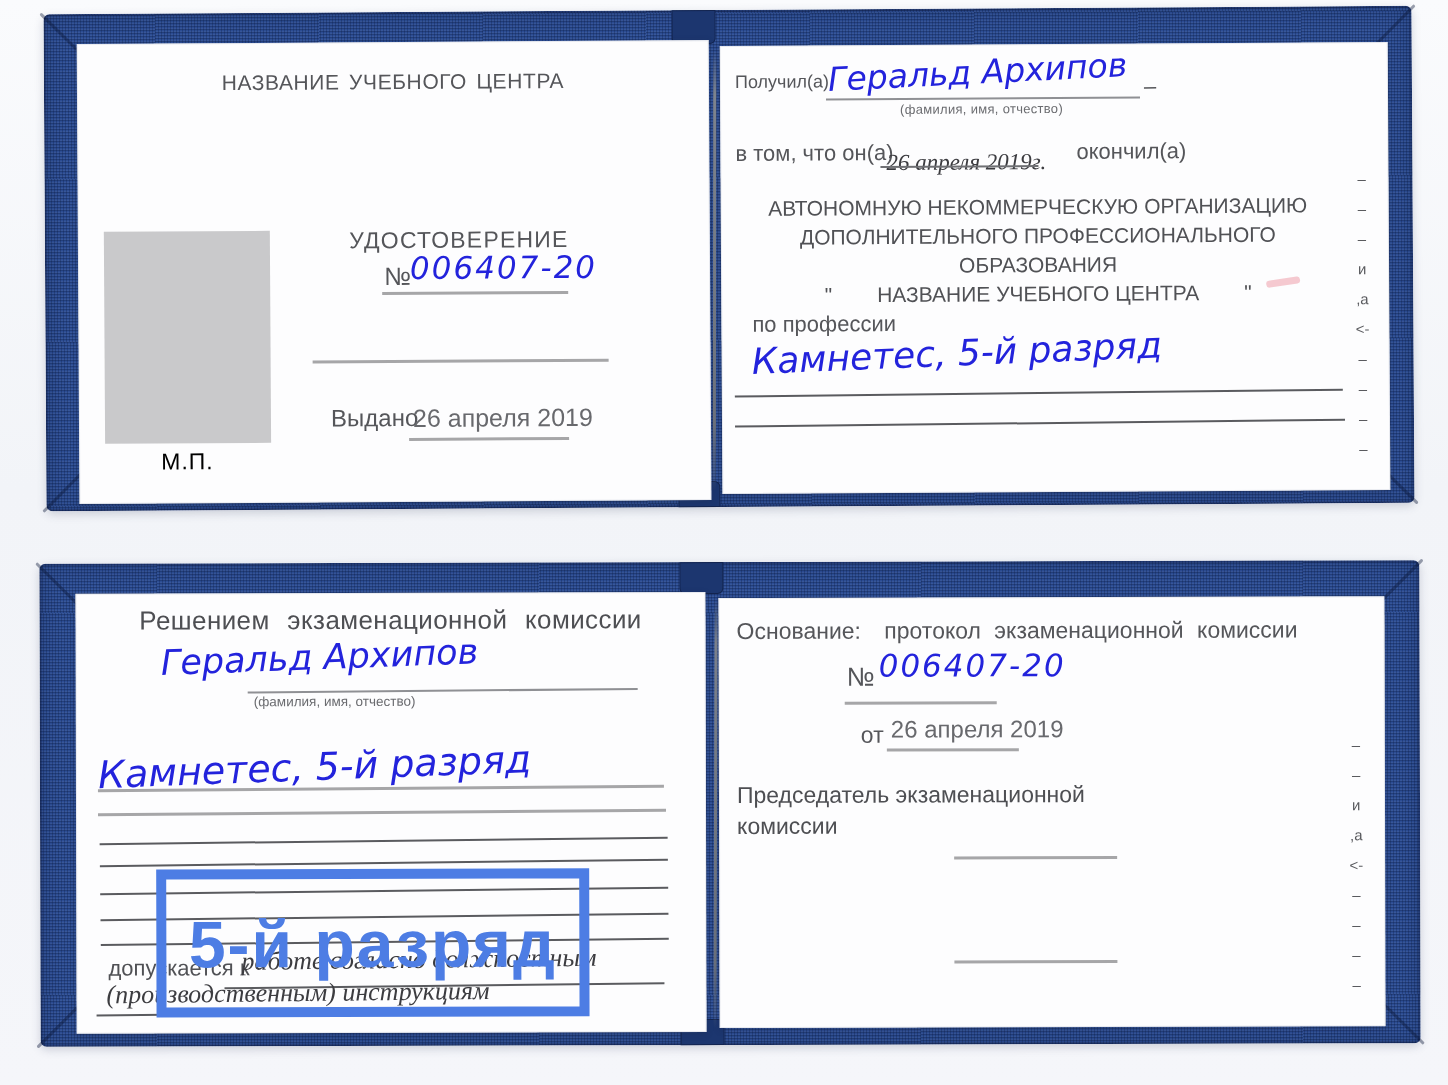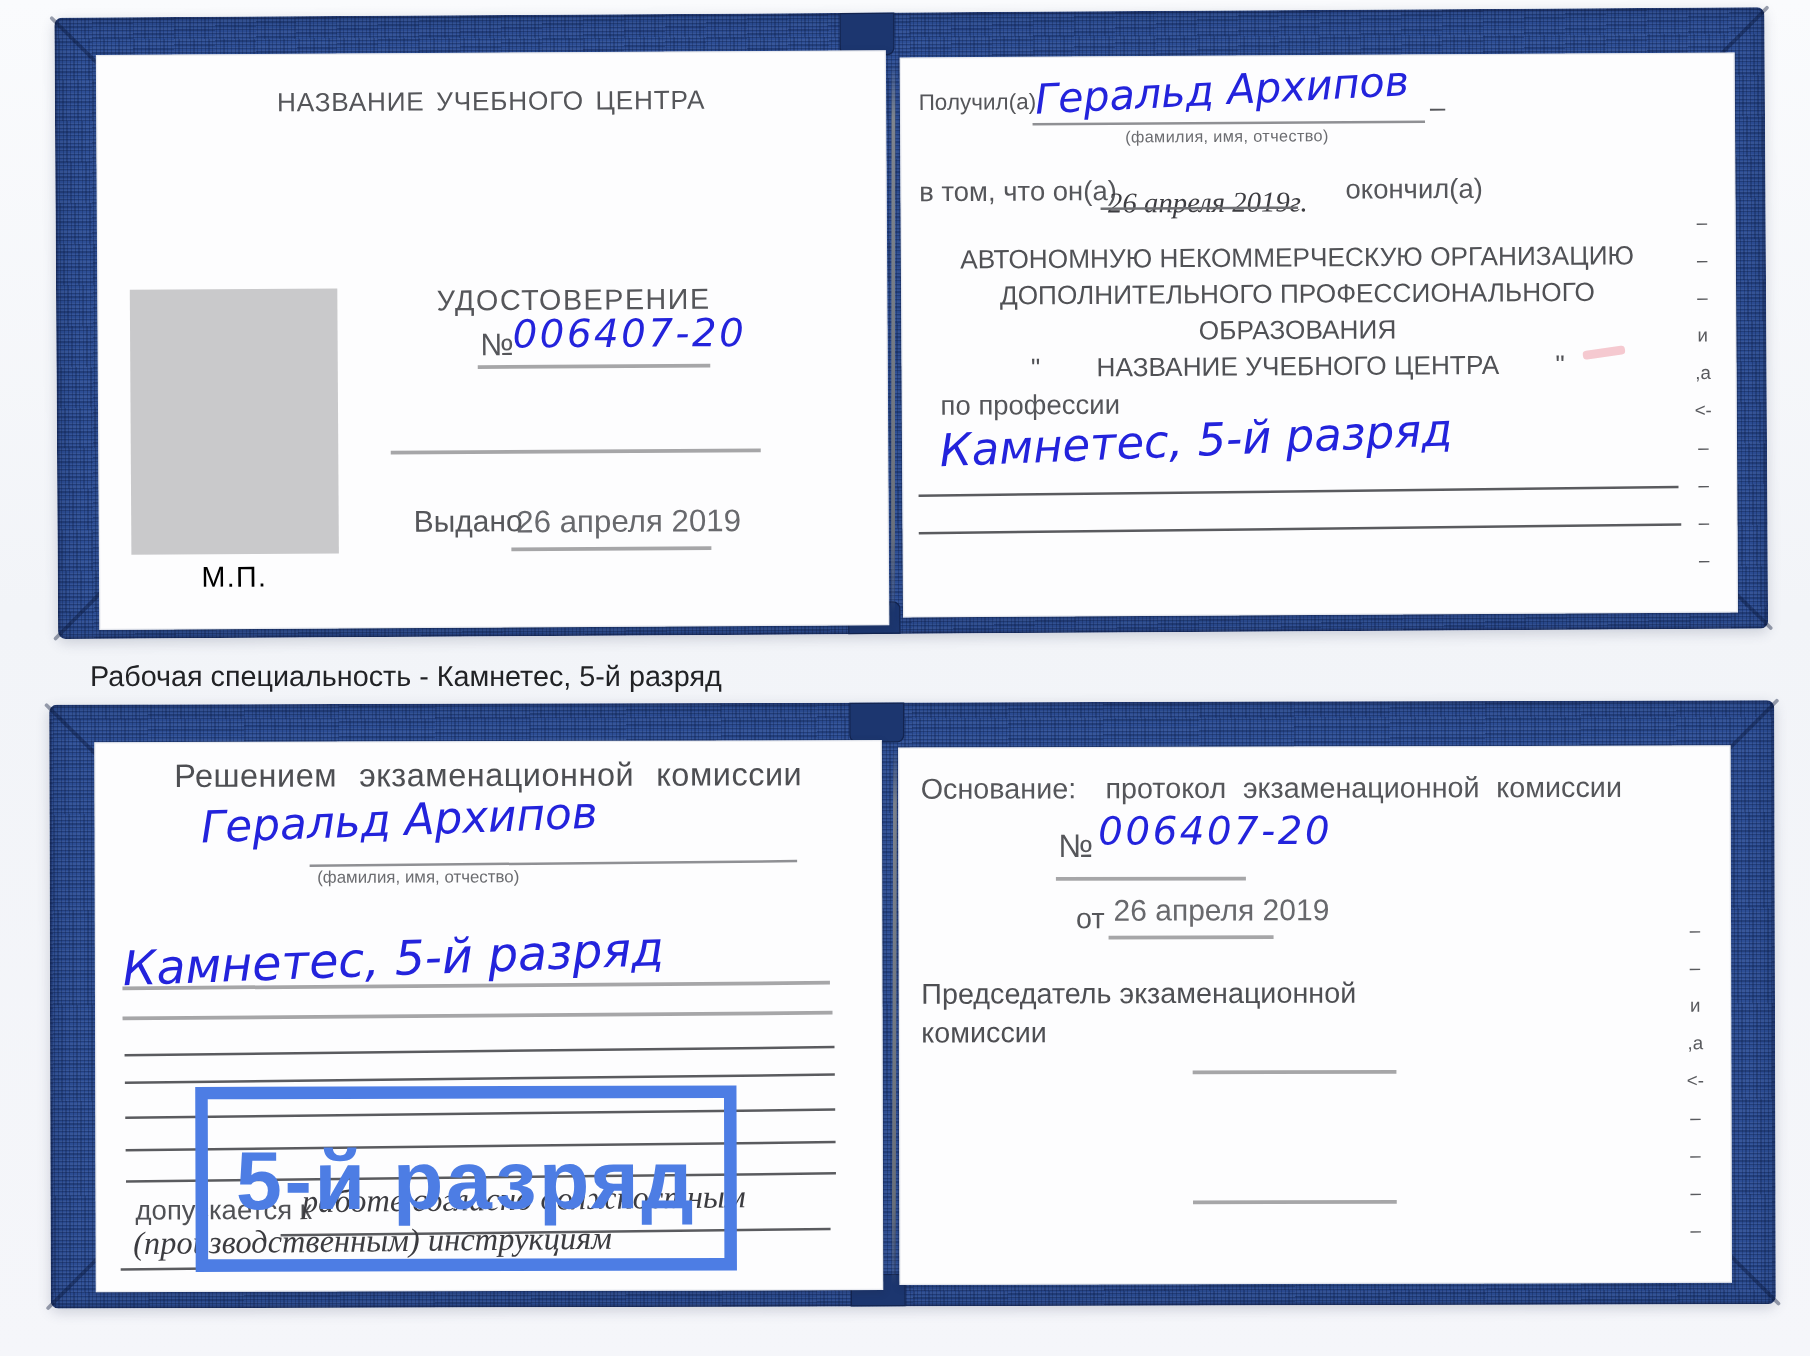--- a/index.html
+++ b/index.html
@@ -120,21 +120,20 @@
         <span>,а</span>
         <span>&lt;-</span>
         <span>–</span>
         <span>–</span>
         <span>–</span>
         <span>–</span>
       </div>
     </div>
   </section>
 
-  <div class="caption">Рабочая специальность - Камнетес, 5-й разряд</div>
 
   <section class="cover cover-bottom">
     <div class="seam seam-tl"></div>
     <div class="seam seam-tr"></div>
     <div class="seam seam-bl"></div>
     <div class="seam seam-br"></div>
     <div class="notch notch-top"></div>
     <div class="notch notch-bottom"></div>
 
     <div class="page page-left">

